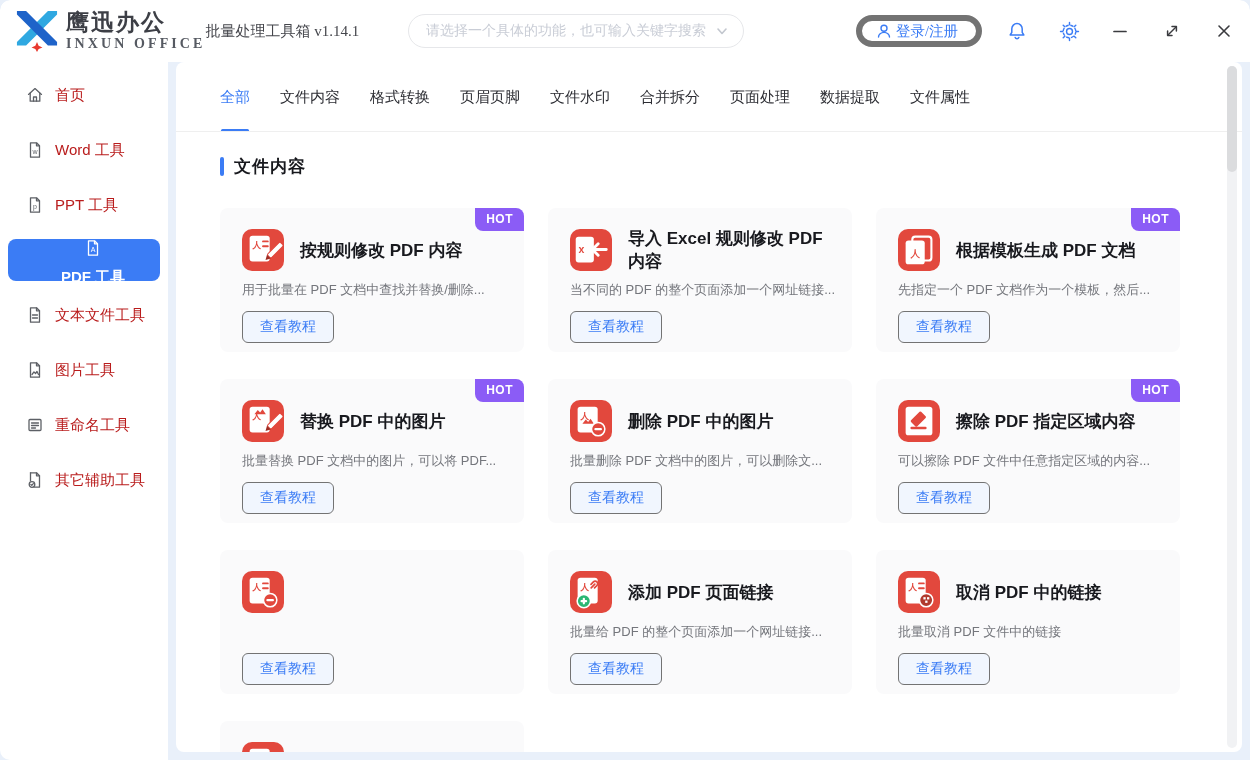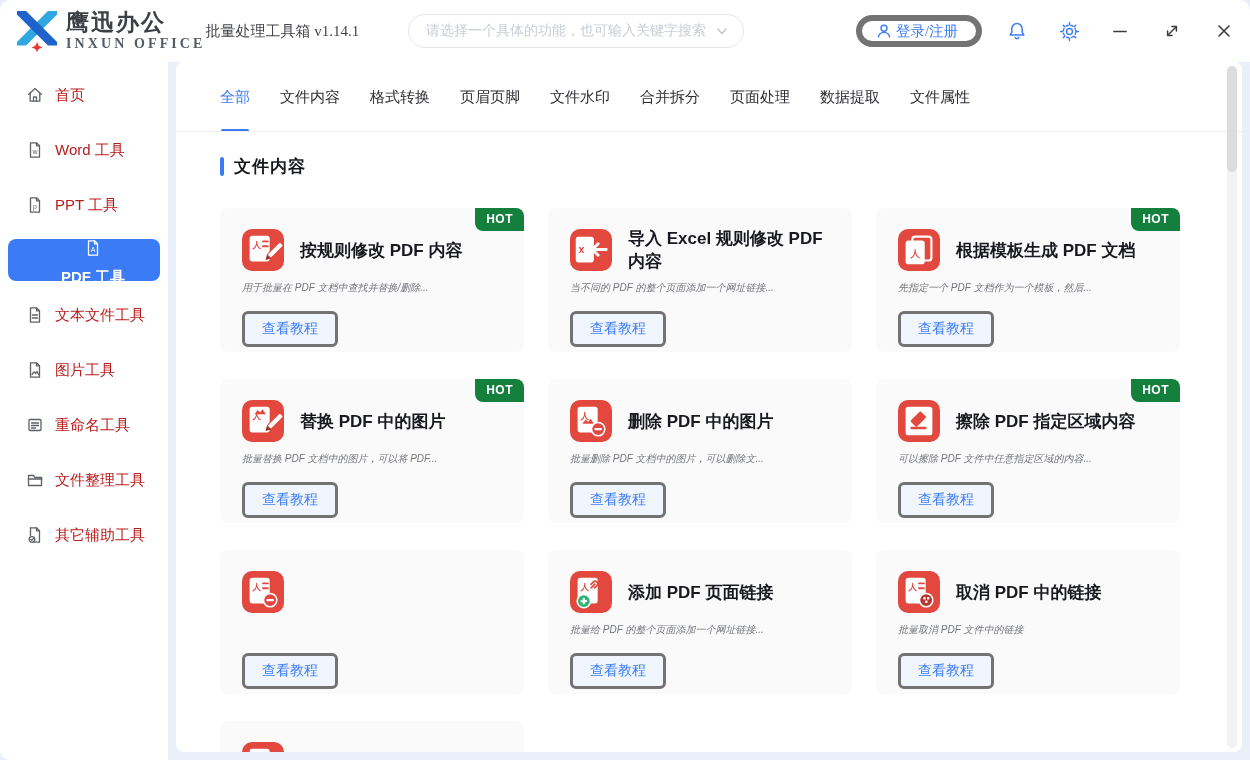--- a/index.html
+++ b/index.html
@@ -52,31 +52,31 @@
   .tab{ font-size:15px; color:#2c2d33; cursor:pointer; position:relative; padding-bottom:24px; white-space:nowrap; }
   .tab.active{ color:#3B7CF5; }
   .tab.active::after{ content:""; position:absolute; left:50%; transform:translateX(-50%);
     bottom:0px; width:28px; height:3px; border-radius:2px; background:#3B7CF5; }
   .section-head{ position:absolute; left:44px; top:93px; display:flex; align-items:center; gap:10px; }
   .section-bar{ width:4px; height:19px; border-radius:2px; background:#3B7CF5; }
   .section-title{ font-size:17px; font-weight:bold; color:#17181d; letter-spacing:1px; }
   .cards{ position:absolute; left:44px; top:146px; width:960px; display:grid;
     grid-template-columns:repeat(3,304px); column-gap:24px; row-gap:27px; grid-auto-rows:144px; }
   .card{ position:relative; background:#FAFAFB; border-radius:8px; }
-  .hot-badge{ position:absolute; top:0; right:0; background:#15803d; color:#fff;
+  .hot-badge{ position:absolute; top:0; right:0; background:#8b5cf6; color:#fff;
     font-size:12px; font-weight:bold; padding:4px 11px 5px; border-radius:0 8px 0 8px; letter-spacing:.5px; }
   .card-icon{ position:absolute; left:22px; top:21px; width:42px; height:42px;
     border-radius:10px; display:flex; align-items:center; justify-content:center; }
   .card-icon svg{ width:42px; height:42px; }
   .card-title{ position:absolute; left:80px; top:18px; width:212px; min-height:48px;
     display:flex; align-items:center; font-size:17px; font-weight:bold; color:#18191e; line-height:23px; }
-  .card-desc{ position:absolute; left:22px; top:73px; right:14px; font-size:10px; color:#74767c;
-    white-space:nowrap; overflow:hidden;font-style:italic; }
+  .card-desc{ position:absolute; left:22px; top:73px; right:14px; font-size:13px; color:#74767c;
+    white-space:nowrap; overflow:hidden; }
   .tutorial-btn{ position:absolute; left:22px; top:103px; padding:6px 17px; background:#F1F6FE;
-    border:3px solid #737373; border-radius:6px; font-size:14px; color:#3B7CF5; cursor:pointer; }
+    border:1px solid #737373; border-radius:6px; font-size:14px; color:#3B7CF5; cursor:pointer; }
   
   .scroll-track{ position:absolute; right:5px; top:4px; width:10px; height:682px;
     background:#F1F2F4; border-radius:5px; }
   .scroll-thumb{ position:absolute; left:0; top:0; width:10px; height:106px;
     background:#DBDCDE; border-radius:5px; cursor:pointer; }
 </style>
 </head>
 <body>
 
 <div class="topbar">
@@ -211,29 +211,20 @@
   <div class="side-item">
     <span class="side-icon">
         <svg viewBox="0 0 18 18" fill="none" stroke="currentColor" stroke-width="1.3" stroke-linecap="round" stroke-linejoin="round">
           <rect x="3" y="3.5" width="12" height="11" rx="1"></rect>
           <path d="M5.5 7 h7 M5.5 9.5 h7 M5.5 12 h4"></path>
         </svg>
       </span>
     <span class="side-label">重命名工具</span>
   </div>
 
-  <div class="side-item">
-    <span class="side-icon">
-        <svg viewBox="0 0 18 18" fill="none" stroke="currentColor" stroke-width="1.3" stroke-linecap="round" stroke-linejoin="round">
-          <path d="M2.5 4.5 h5 l1.5 2 h6.5 V14.5 H2.5 Z"></path>
-          <path d="M2.5 8 h13.5"></path>
-        </svg>
-      </span>
-    <span class="side-label">文件整理工具</span>
-  </div>
 
   <div class="side-item">
     <span class="side-icon">
         <svg viewBox="0 0 18 18" fill="none" stroke="currentColor" stroke-width="1.3" stroke-linecap="round" stroke-linejoin="round">
           <path d="M4.5 1.8 h6 l3 3 V16.2 h-5.5"></path>
           <path d="M10.5 1.8 v3 h3"></path>
           <path d="M4.5 1.8 v8"></path>
           <circle cx="6" cy="13.5" r="2.8"></circle>
           <path d="M4.9 13.5 l0.9 0.9 1.5 -1.8"></path>
         </svg>

